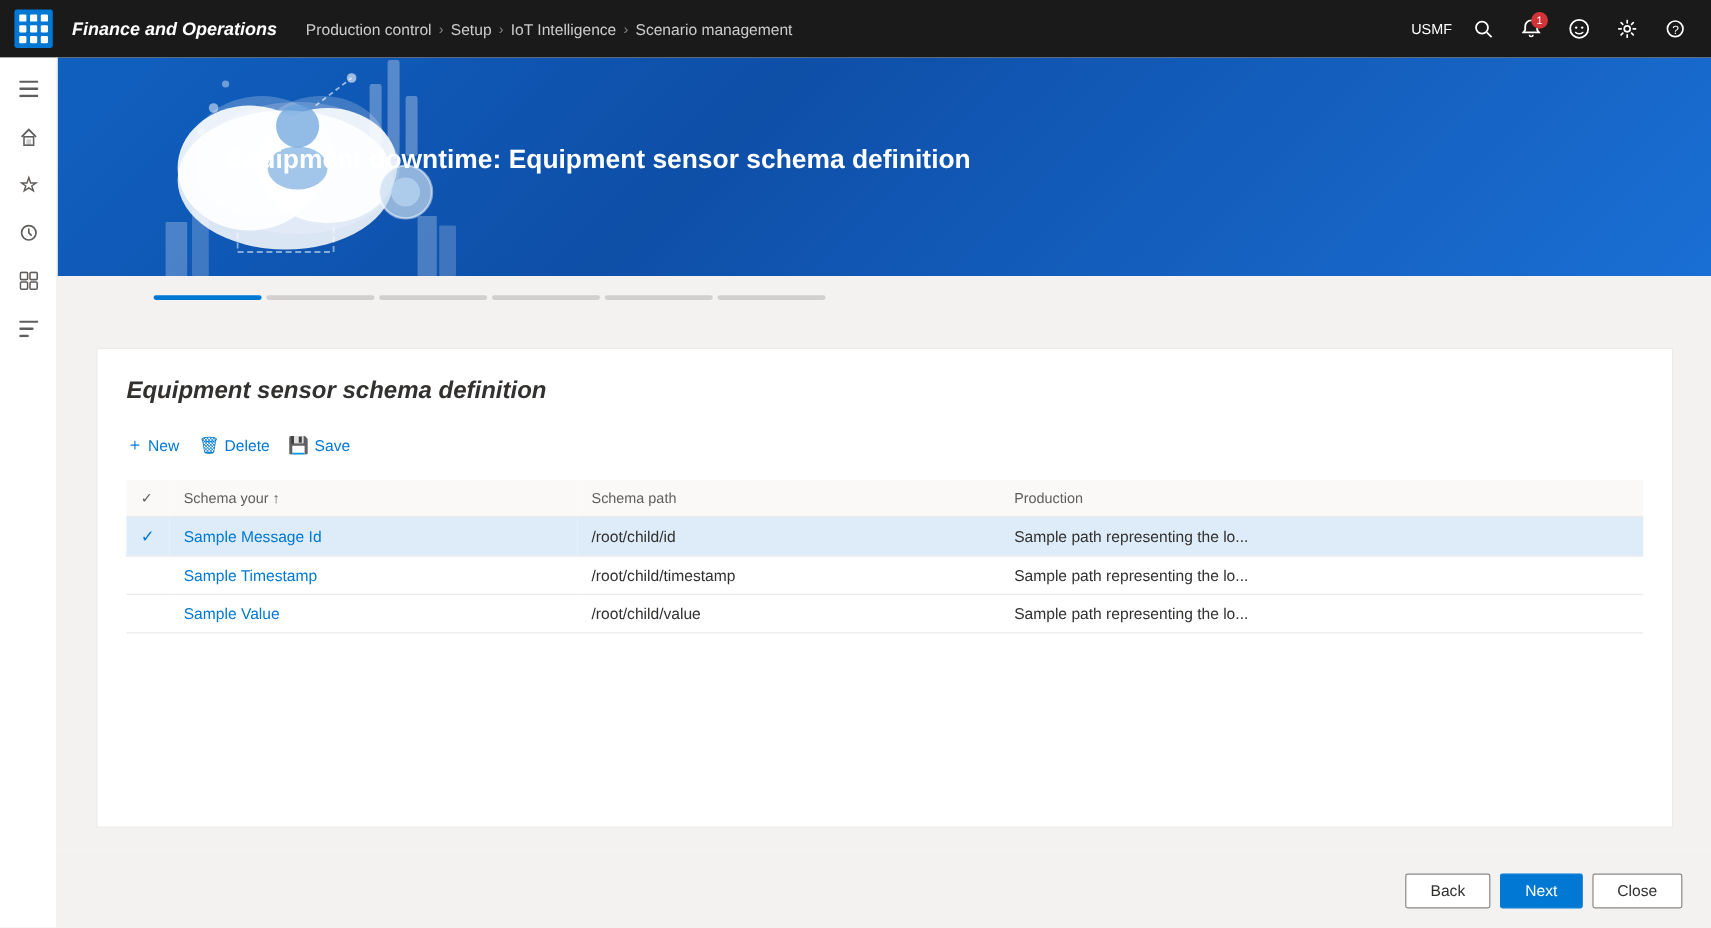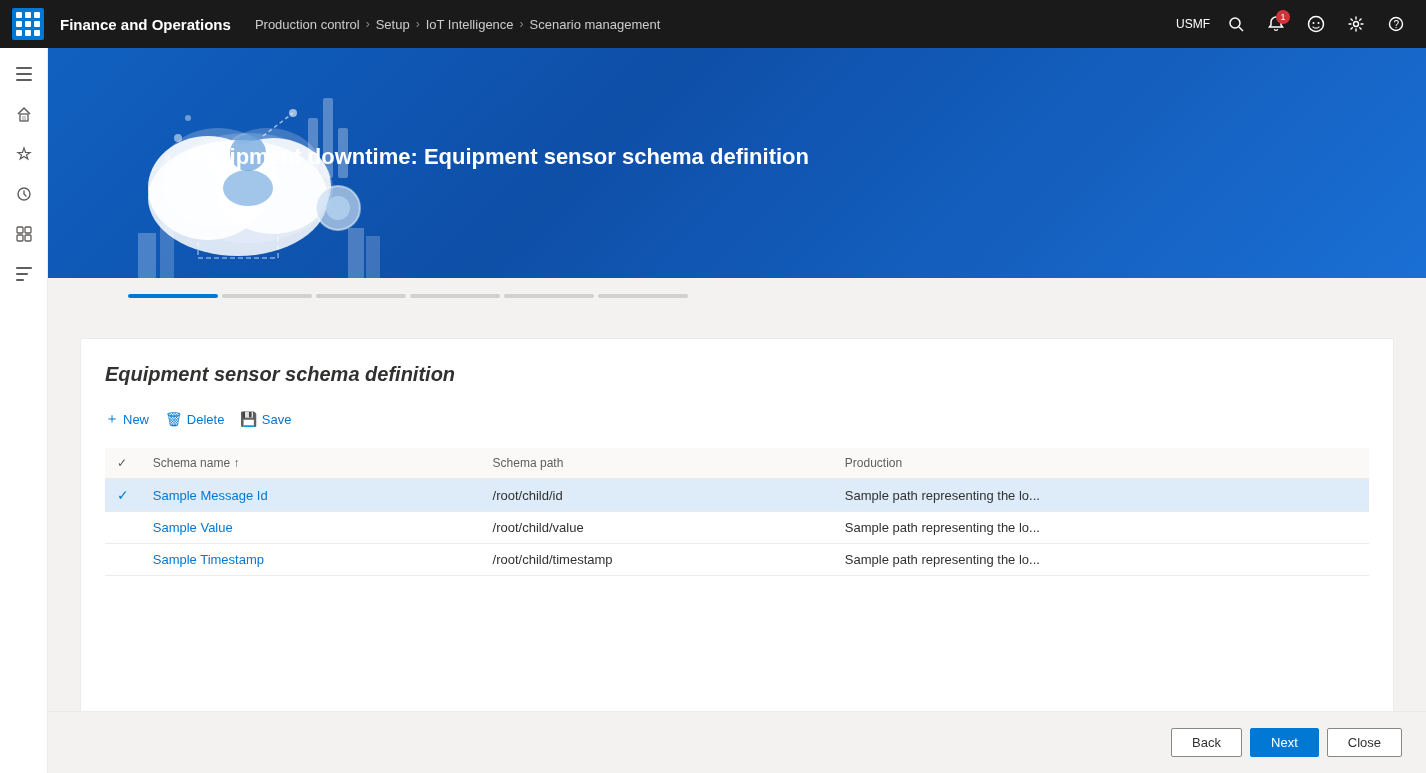--- a/index.html
+++ b/index.html
@@ -11,21 +11,21 @@
       background: #1a1a1a; color: #fff;
       height: 48px; padding: 0 12px;
       gap: 8px;
     }
     .top-nav-apps {
       width: 32px; height: 32px; display: flex; align-items: center; justify-content: center;
       background: #0078d4; border-radius: 2px; cursor: pointer; margin-right: 8px;
     }
     .apps-grid { display: grid; grid-template-columns: repeat(3,6px); gap: 3px; }
     .apps-dot { width: 6px; height: 6px; background: #fff; border-radius: 1px; }
-    .app-title { font-size: 15px; font-weight: 600; color: #fff; margin-right: 16px; white-space: nowrap; }
+    .app-title { font-size: 15px; font-weight: 600; color: #fff; margin-right: 16px; white-space: nowrap; font-style: italic; }
     .breadcrumb { display: flex; align-items: center; gap: 6px; flex: 1; }
     .breadcrumb-item { color: #ccc; font-size: 13px; cursor: pointer; }
     .breadcrumb-sep { color: #888; font-size: 12px; }
     .nav-right { display: flex; align-items: center; gap: 4px; margin-left: auto; }
     .nav-icon-btn {
       width: 36px; height: 36px; display: flex; align-items: center; justify-content: center;
       color: #fff; font-size: 16px; cursor: pointer; border-radius: 2px;
     }
     .nav-user { color: #fff; font-size: 12px; margin-right: 4px; }
     .nav-notif { position: relative; }
@@ -46,21 +46,21 @@
       width: 36px; height: 36px; display: flex; align-items: center; justify-content: center;
       color: #605e5c; font-size: 16px; cursor: pointer; border-radius: 2px;
     }
 
     
     .main { flex: 1; display: flex; flex-direction: column; overflow: hidden; }
 
     
     .hero {
       background: linear-gradient(135deg, #1060c0 0%, #0e4fa8 40%, #1a6fd4 100%);
-      height: 230px; display: flex; align-items: center; padding: 0 0 0 140px;
+      height: 182px; display: flex; align-items: center; padding: 0 0 0 140px;
       position: relative; overflow: hidden; flex-shrink: 0;
     }
     .hero-illustration {
       position: absolute; left: 60px; bottom: 0; width: 280px; height: 220px;
     }
     .hero-text { z-index: 2; color: #fff; max-width: 700px; }
     .hero-title { font-size: 22px; font-weight: 600; margin-bottom: 12px; }
     .hero-desc { font-size: 13px; line-height: 1.5; color: rgba(255,255,255,0.9); }
 
     
@@ -304,21 +304,21 @@
             <span class="icon">💾</span>
             <span>Save</span>
           </button>
         </div>
 
         <table class="data-table">
           <thead>
             <tr>
               <th class="check-col">✓</th>
               <th style="cursor:pointer">
-                <span>Schema name ↑</span>
+                <span>Schema your ↑</span>
               </th>
               <th>
                 <span>Schema path</span>
               </th>
               <th>
                 <span>Production</span>
               </th>
             </tr>
           </thead>
           <tbody id="table-body">
@@ -330,33 +330,33 @@
         <a class="schema-name-link">Sample Message Id</a>
       </td>
       <td class="schema-path">/root/child/id</td>
       <td>Sample path representing the lo...</td>
     </tr>
               <tr>
       <td class="check-col">
         
       </td>
       <td>
-        <a class="schema-name-link">Sample Value</a>
-      </td>
-      <td class="schema-path">/root/child/value</td>
+        <a class="schema-name-link">Sample Timestamp</a>
+      </td>
+      <td class="schema-path">/root/child/timestamp</td>
       <td>Sample path representing the lo...</td>
     </tr>
               <tr>
       <td class="check-col">
         
       </td>
       <td>
-        <a class="schema-name-link">Sample Timestamp</a>
-      </td>
-      <td class="schema-path">/root/child/timestamp</td>
+        <a class="schema-name-link">Sample Value</a>
+      </td>
+      <td class="schema-path">/root/child/value</td>
       <td>Sample path representing the lo...</td>
     </tr>
             </tbody>
         </table>
       </div>
     </div>
 
     <div class="footer">
       <button class="btn btn-secondary">Back</button>
       <button class="btn btn-primary">Next</button>

